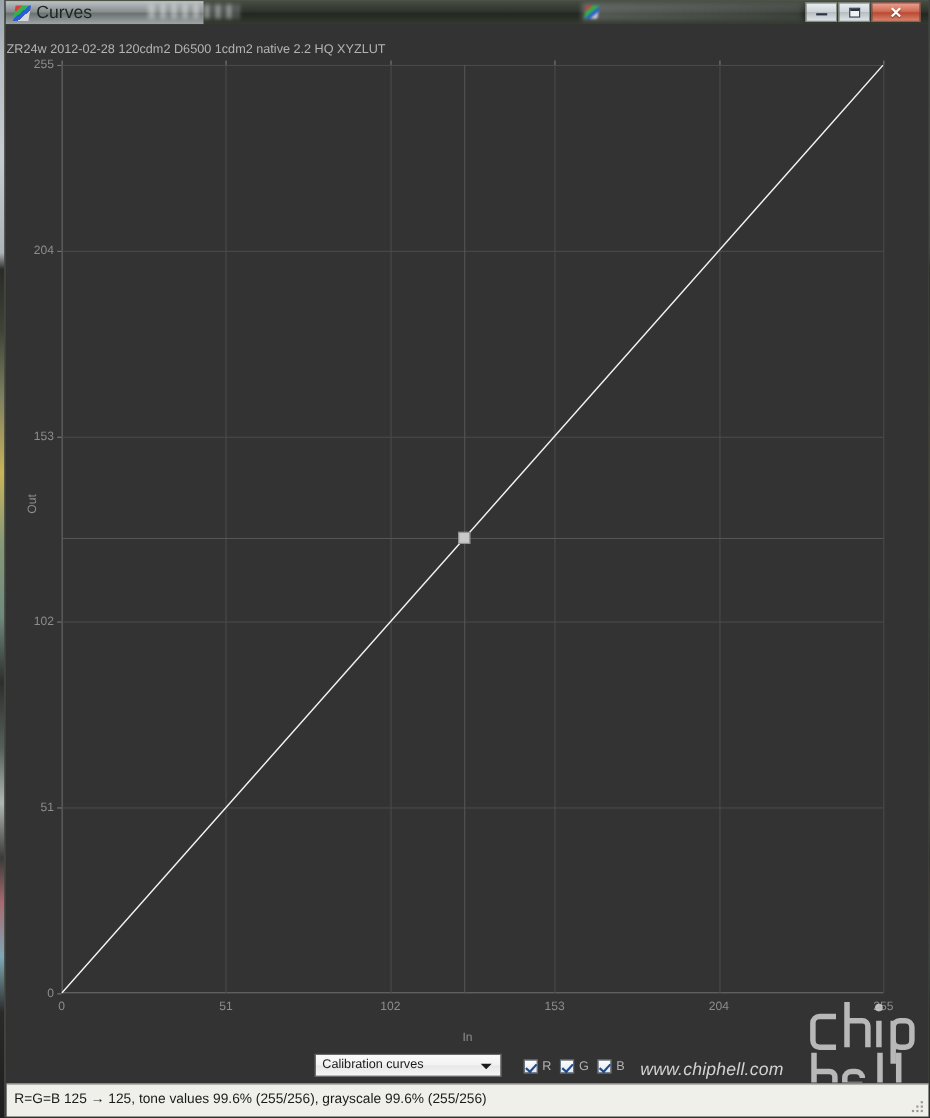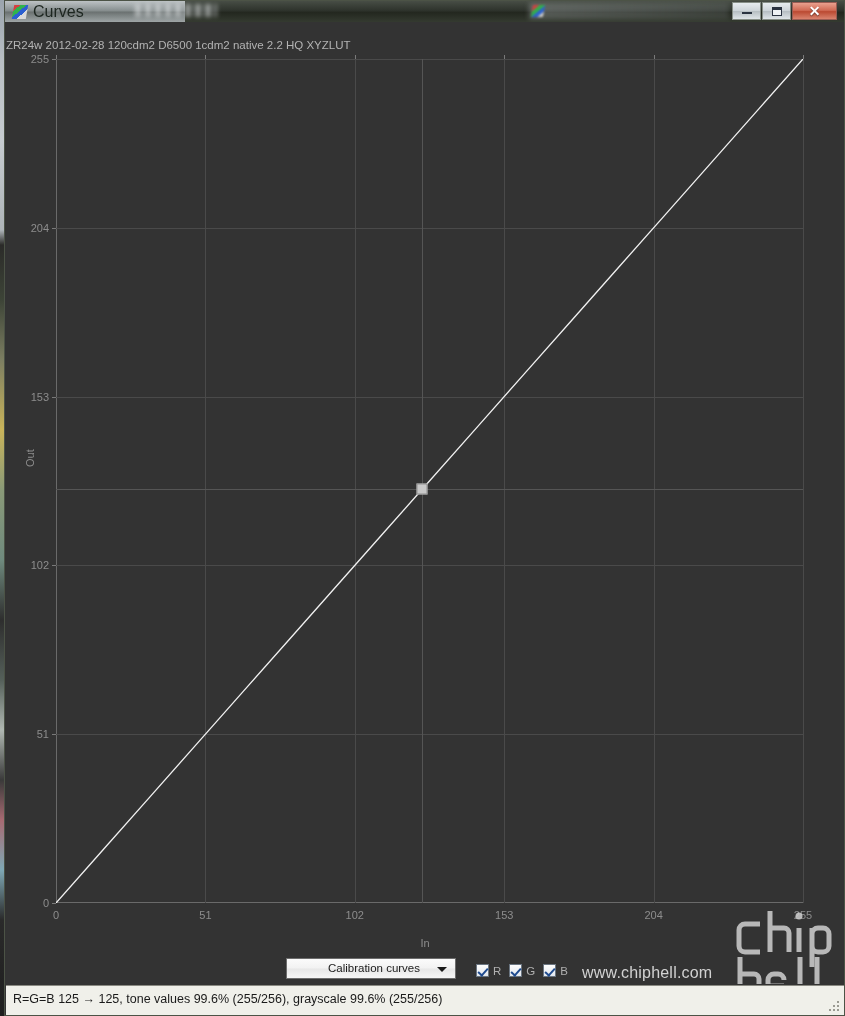--- a/index.html
+++ b/index.html
@@ -214,33 +214,34 @@
     transform: translate(-50%, -50%);
   }
 
   
   #watermark-text {
     position: absolute;
     left: 576px; top: 941px;
     font-size: 16px;
     color: #d2d2d2;
     letter-spacing: .2px;
+    font-style: italic;
   }
   #watermark-logo {
     position: absolute;
     right: 10px; top: 884px;
     width: 100px; height: 96px;
     opacity: .85;
   }
 
   
   #controls {
     position: absolute;
     left: 1px; top: 948px;
-    width: 838px; height: 35px; text-align: center;
+    width: 838px; height: 35px;
   }
   #dropdown {
     position: absolute;
     left: 280px; top: 9px;
     width: 170px; height: 21px;
     background: linear-gradient(to bottom, #fbfbfb 0%, #f2f2f2 48%, #e7e7e7 52%, #f6f6f6 100%);
     border: 1px solid #6d6d6d;
     box-sizing: border-box;
     font-size: 11.5px;
     color: #1a1a1a;

